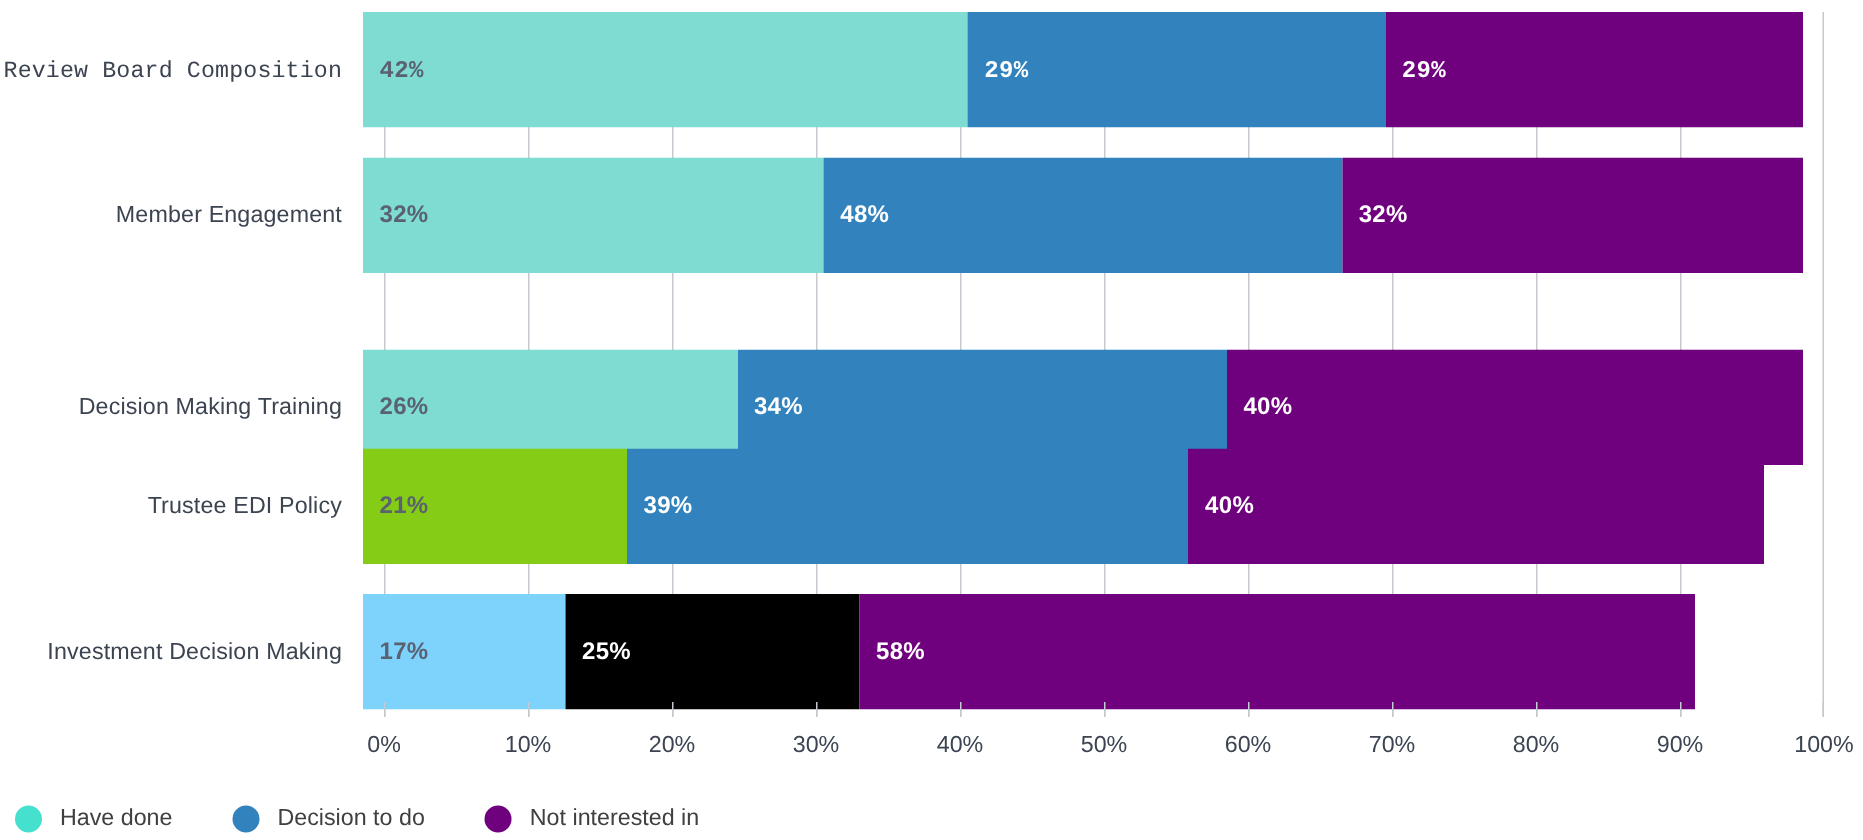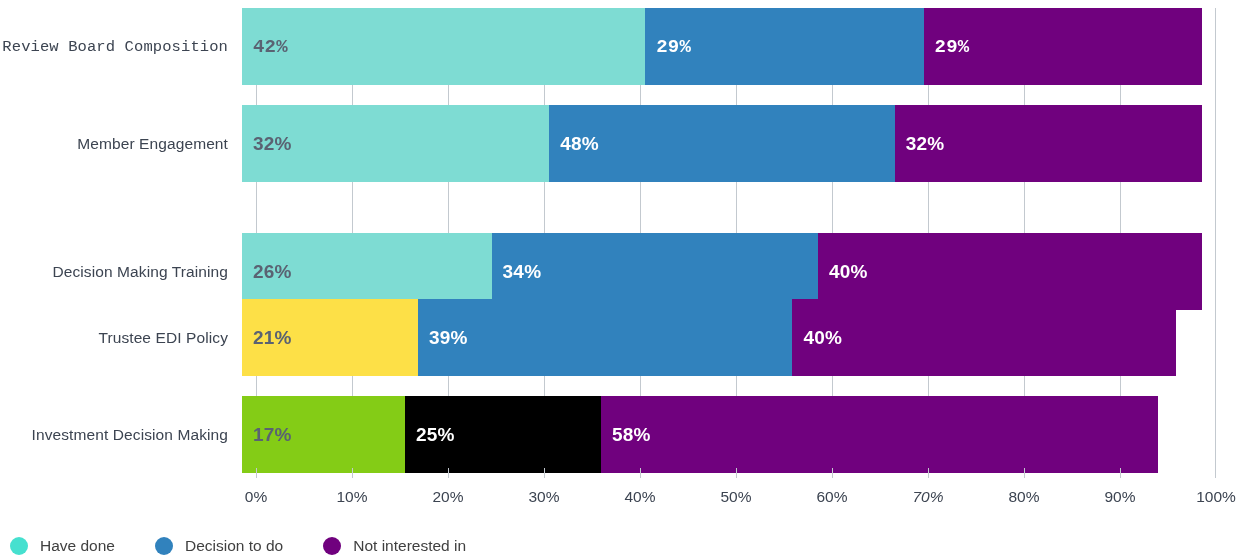--- a/index.html
+++ b/index.html
@@ -83,21 +83,21 @@
     display: flex;
     overflow: hidden;
   }
 
   .seg {
     height: 77px;
     display: flex;
     align-items: center;
     box-sizing: border-box;
     padding-left: 11px;
-    font-size: 19px;
+    font-size: 16px;
     font-weight: bold;
     letter-spacing: 0.2px;
     white-space: nowrap;
   }
   .seg.s0 { color: #5a6272; }
   .seg.s1 { color: #ffffff; }
   .seg.s2 { color: #ffffff; }
 
   
   .xaxis {
@@ -190,29 +190,29 @@
           <div class="cat-label">Decision Making Training</div>
           <div class="bar-track">
             <div class="seg s0" title="Have done — Decision Making Training: 26%" style="width: 249.6px; background: rgb(126, 220, 211);">26%</div>
             <div class="seg s1" title="Planning to do — Decision Making Training: 34%" style="width: 326.4px; background: rgb(49, 130, 189);">34%</div>
             <div class="seg s2" title="Not interested in — Decision Making Training: 40%" style="width: 384px; background: rgb(112, 1, 126);">40%</div>
           </div>
         </div>
         <div class="bar-row" style="top: 299px;">
           <div class="cat-label">Trustee EDI Policy</div>
           <div class="bar-track">
-            <div class="seg s0" title="Have done — Trustee EDI Policy: 21%" style="width: 176px; background: #fde047;">21%</div>
+            <div class="seg s0" title="Have done — Trustee EDI Policy: 21%" style="width: 176px; background: #84cc16;">21%</div>
             <div class="seg s1" title="Planning to do — Trustee EDI Policy: 39%" style="width: 374.4px; background: rgb(49, 130, 189);">39%</div>
             <div class="seg s2" title="Not interested in — Trustee EDI Policy: 40%" style="width: 384px; background: rgb(112, 1, 126);">40%</div>
           </div>
         </div>
         <div class="bar-row" style="top: 396px;">
           <div class="cat-label">Investment Decision Making</div>
           <div class="bar-track">
-            <div class="seg s0" title="Have done — Investment Decision Making: 17%" style="width: 163px; background: #84cc16;">17%</div>
+            <div class="seg s0" title="Have done — Investment Decision Making: 17%" style="width: 135px; background: #7dd3fc;">17%</div>
             <div class="seg s1" title="Planning to do — Investment Decision Making: 25%" style="width: 196px; background: #000000;">25%</div>
             <div class="seg s2" title="Not interested in — Investment Decision Making: 58%" style="width: 556.8px; background: rgb(112, 1, 126);">58%</div>
           </div>
         </div>
       </div>
   </div>
 
   <div class="xaxis" id="xaxis">
       <div class="xtick-mark" style="left: 0px;"></div>
       <div class="xtick-label" style="left: 0px;">0%</div>
@@ -222,21 +222,21 @@
       <div class="xtick-label" style="left: 192px;">20%</div>
       <div class="xtick-mark" style="left: 288px;"></div>
       <div class="xtick-label" style="left: 288px;">30%</div>
       <div class="xtick-mark" style="left: 384px;"></div>
       <div class="xtick-label" style="left: 384px;">40%</div>
       <div class="xtick-mark" style="left: 480px;"></div>
       <div class="xtick-label" style="left: 480px;">50%</div>
       <div class="xtick-mark" style="left: 576px;"></div>
       <div class="xtick-label" style="left: 576px;">60%</div>
       <div class="xtick-mark" style="left: 672px;"></div>
-      <div class="xtick-label" style="left: 672px; font-style: italic;">70%</div>
+      <div class="xtick-label" style="left: 672px;">70%</div>
       <div class="xtick-mark" style="left: 768px;"></div>
       <div class="xtick-label" style="left: 768px;">80%</div>
       <div class="xtick-mark" style="left: 864px;"></div>
       <div class="xtick-label" style="left: 864px;">90%</div>
       <div class="xtick-mark" style="left: 959px;"></div>
       <div class="xtick-label" style="left: 960px;">100%</div>
     </div>
 
   <div class="legend" id="legend">
       <div class="legend-item">

